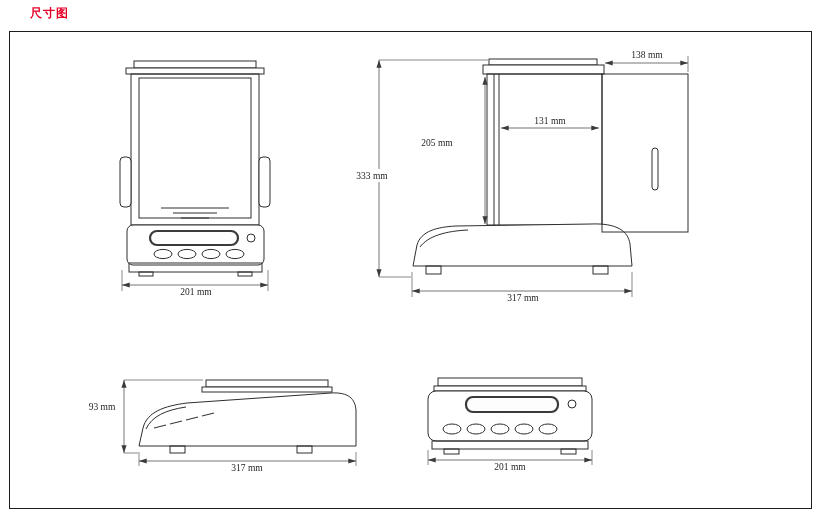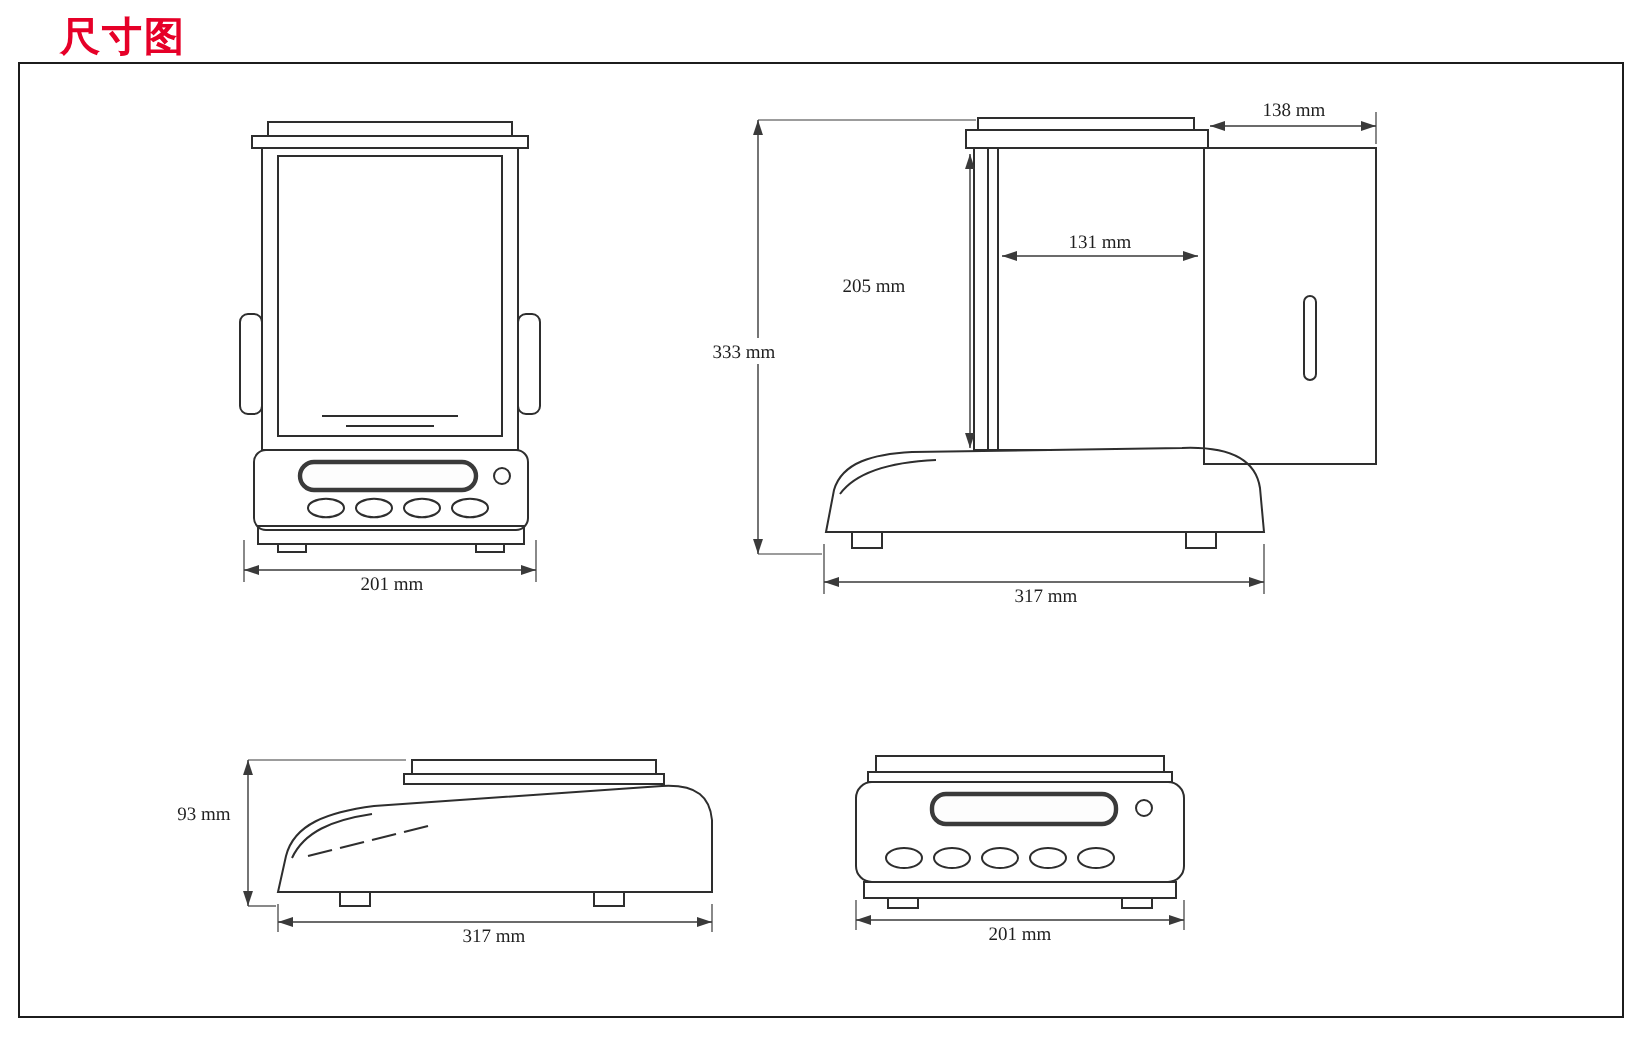--- a/index.html
+++ b/index.html
@@ -1,17 +1,17 @@
 <!DOCTYPE html>
 <html><head>
 <meta charset="utf-8">
 <style>
   html,body{margin:0;padding:0;background:#ffffff;width:823px;height:520px;overflow:hidden;}
   .page{position:relative;width:823px;height:520px;font-family:"Liberation Sans",sans-serif;}
-  .title{position:absolute;left:30px;top:5px;margin:0;font-size:20px;font-weight:bold;color:#e60028;letter-spacing:1px;}
+  .title{position:absolute;left:30px;top:5px;margin:0;font-size:12px;font-weight:bold;color:#e60028;letter-spacing:1px;}
   .frame{position:absolute;left:9px;top:31px;width:803px;height:478px;border:1px solid #1c1c1c;box-sizing:border-box;background:#fff;}
   svg.canvas{position:absolute;left:0;top:0;}
   .ln{fill:none;stroke:#2e2e2e;stroke-width:1;}
   .lnw{fill:#ffffff;stroke:#2e2e2e;stroke-width:1;}
   .thk{fill:#fdfdfd;stroke:#3a3a3a;stroke-width:2.2;}
   .dim{stroke:#3a3a3a;stroke-width:.7;fill:none;}
   .ext{stroke:#3a3a3a;stroke-width:.6;fill:none;}
   .dimtext{font-family:"Liberation Serif",serif;font-size:9.5px;fill:#1f1f1f;text-anchor:middle;}
   .bg{fill:#ffffff;stroke:none;}
 </style>

